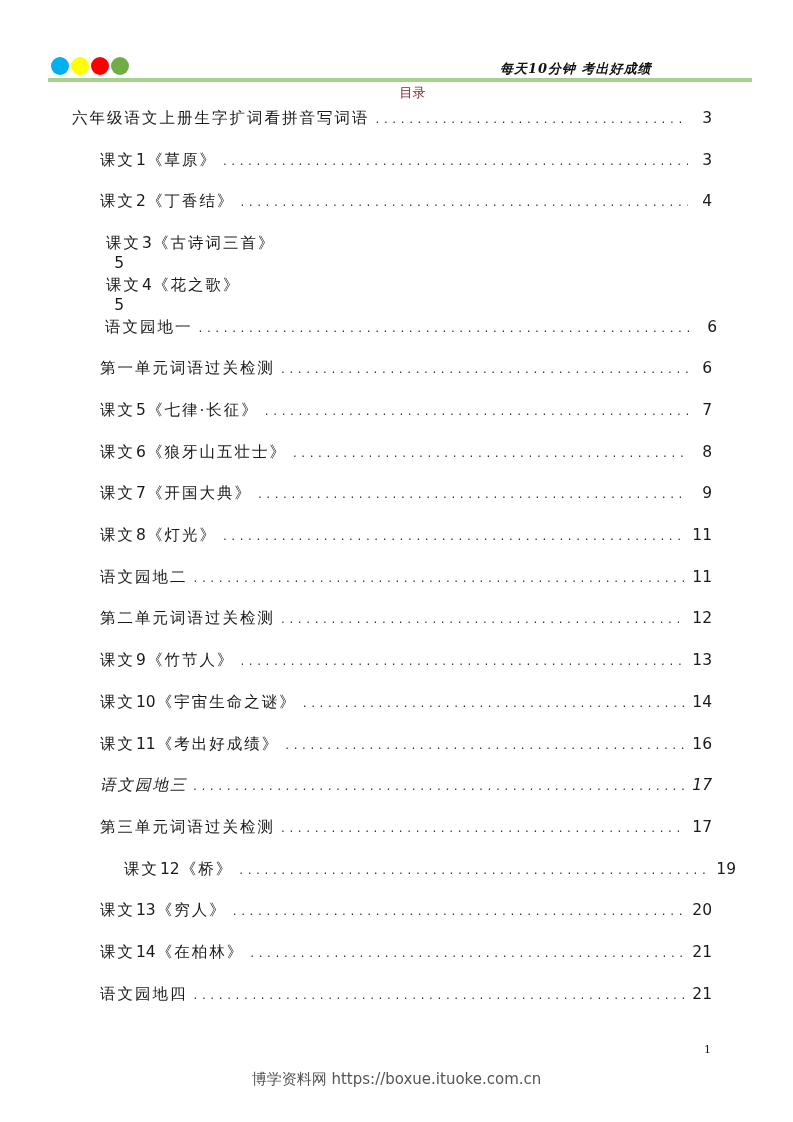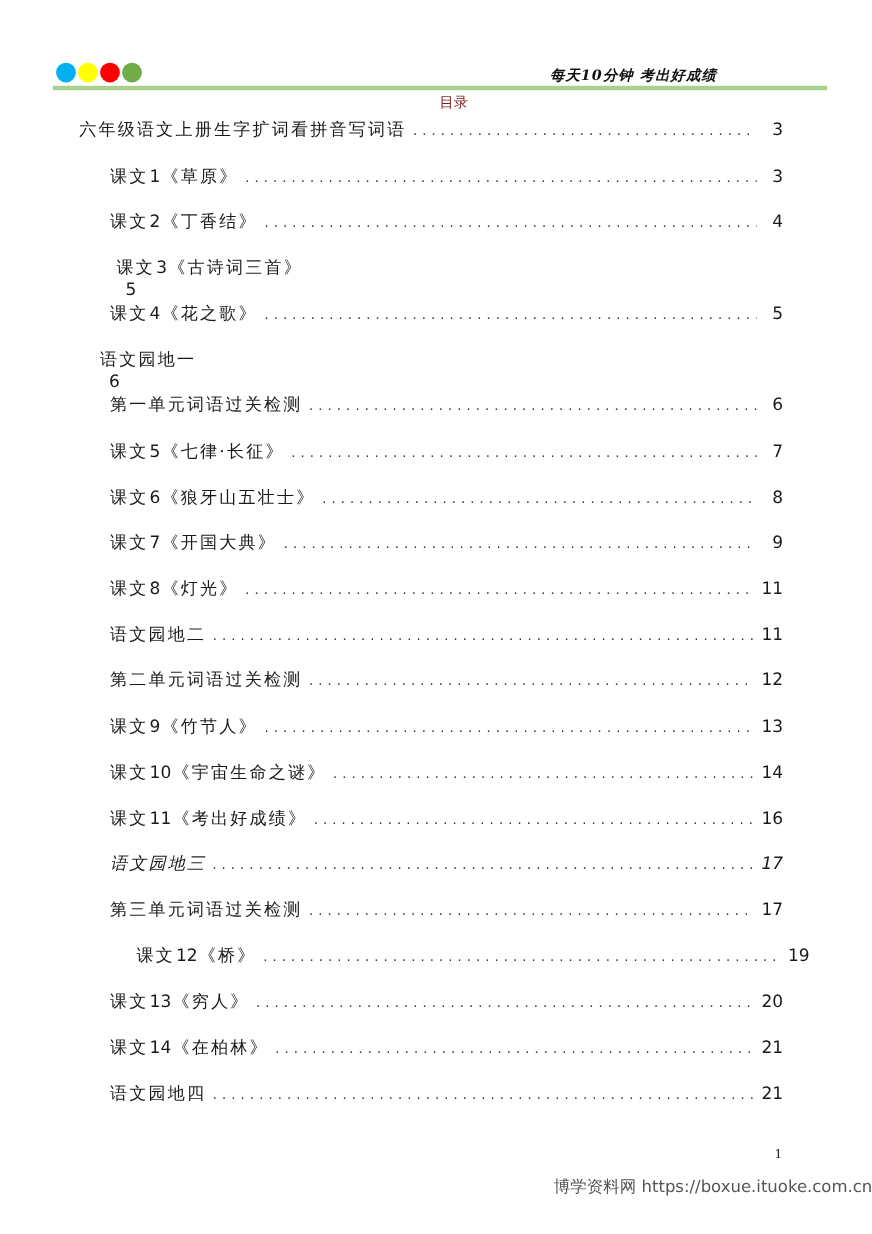--- a/index.html
+++ b/index.html
@@ -15,21 +15,21 @@
                  font-size: 13px; font-family: "DejaVu Sans", sans-serif; color: #7f1d1d; }
     .toc { position: absolute; left: 0; top: 108px; width: 793px; }
     .entry { position: absolute; display: flex; align-items: baseline; height: 30px;
              font-size: 15.5px; letter-spacing: 2px; }
     .entry .label { white-space: nowrap; }
     .entry .num { font-family: "DejaVu Sans", sans-serif; letter-spacing: 0; margin: 0 1px; }
     .entry .leader { flex: 1; overflow: hidden; white-space: nowrap; margin: 0 6px;
                      color: #333; letter-spacing: 4.6px; font-family: "DejaVu Sans", sans-serif; font-size: 12px; }
     .entry .page { font-family: "DejaVu Sans", sans-serif; letter-spacing: 0; min-width: 18px; text-align: right; }
     .page-number { position: absolute; left: 704px; top: 1043px; font-size: 11px; font-family: "DejaVu Serif", serif; }
-    .footer { position: absolute; left: 0; width: 793px; top: 1070px; text-align: right;
+    .footer { position: absolute; left: 0; width: 793px; top: 1070px; text-align: center;
               font-size: 15px; color: #555; font-family: "DejaVu Sans", sans-serif; }
   </style>
 </head>
 <body>
 
 <div class="header">
   <div class="dots">
     <div class="dot" style="background:#00b0f0"></div>
     <div class="dot" style="background:#ffff00"></div>
     <div class="dot" style="background:#ff0000"></div>
@@ -55,26 +55,26 @@
     <div class="entry" style="left: 100px; width: 612px; top: 83.4px;">
       <span class="label"><span>课文</span><span class="num">2</span><span>《丁香结》</span></span>
       <span class="leader">........................................................................................................................</span>
       <span class="page">4</span>
     </div>
     <div class="entry" style="left: 100px; width: 612px; top: 125.1px; flex-direction: column;">
       <span class="label"><span>课文</span><span class="num">3</span><span>《古诗词三首》</span></span>
       <span class="leader">........................................................................................................................</span>
       <span class="page">5</span>
     </div>
-    <div class="entry" style="left: 100px; width: 612px; top: 166.8px;">
+    <div class="entry" style="left: 100px; width: 612px; top: 166.8px; flex-direction: column;">
       <span class="label"><span>课文</span><span class="num">4</span><span>《花之歌》</span></span>
       <span class="leader">........................................................................................................................</span>
       <span class="page">5</span>
     </div>
-    <div class="entry" style="left: 85px; width: 612px; top: 208.5px; flex-direction: column;">
+    <div class="entry" style="left: 105px; width: 612px; top: 208.5px;">
       <span class="label"><span>语文园地一</span></span>
       <span class="leader">........................................................................................................................</span>
       <span class="page">6</span>
     </div>
     <div class="entry" style="left: 100px; width: 612px; top: 250.2px; justify-content: space-between;">
       <span class="label"><span>第一单元词语过关检测</span></span>
       <span class="leader">........................................................................................................................</span>
       <span class="page">6</span>
     </div>
     <div class="entry" style="left: 100px; width: 612px; top: 291.9px;">

